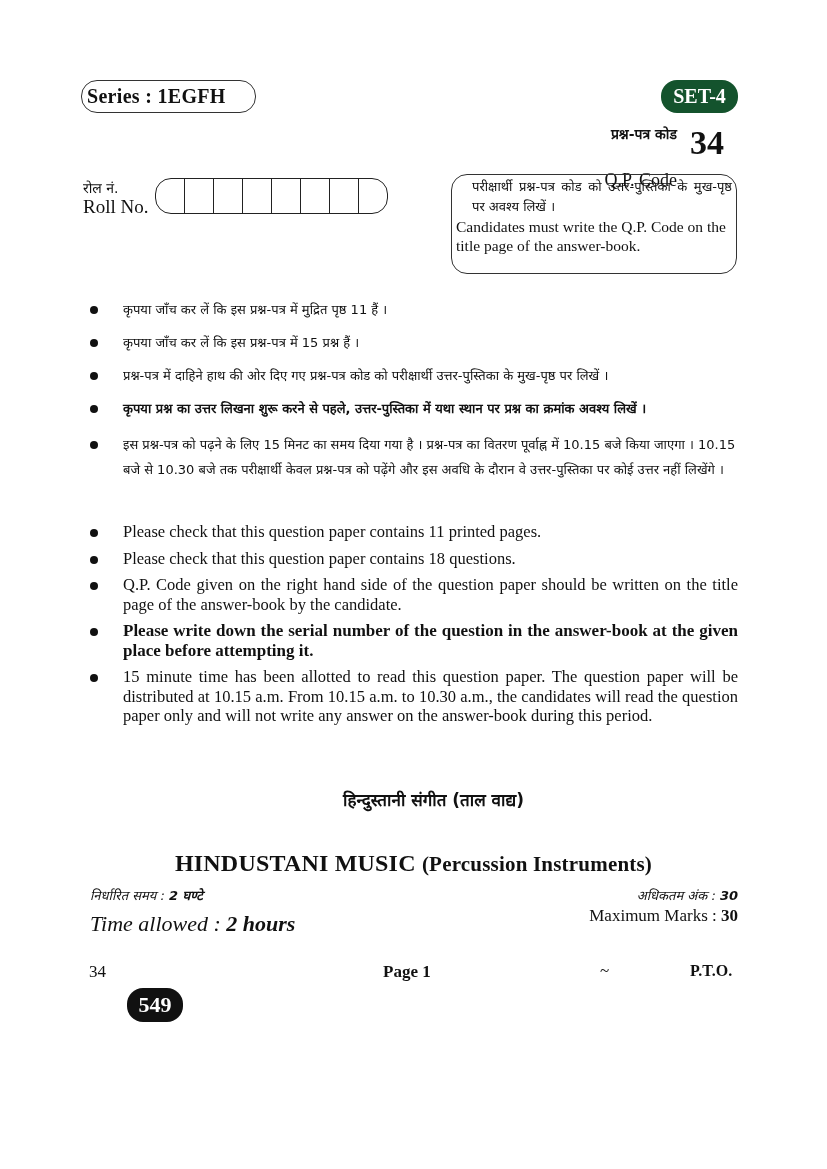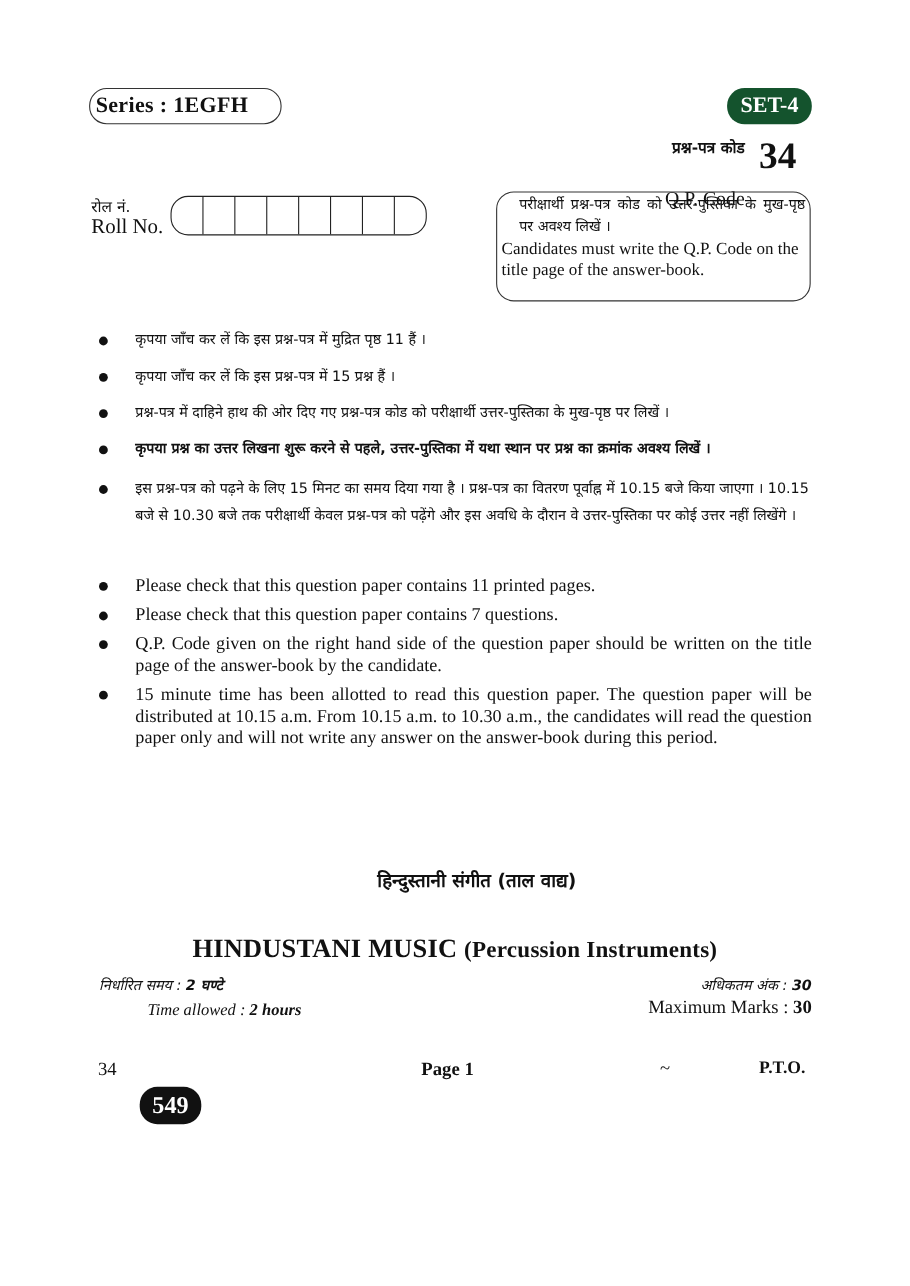--- a/index.html
+++ b/index.html
@@ -26,21 +26,21 @@
   .bullet { position: absolute; left: 4px; top: 6px; width: 8px; height: 8px; border-radius: 50%; background: #111; }
   .long .bullet { top: 9px; }
   .en-list { left: 86px; top: 522px; width: 652px; font-size: 16.5px; }
   .en-list li { position: relative; padding-left: 37px; margin-bottom: 7px; line-height: 19.5px; text-align: justify; }
   .en-list li.bold { font-weight: bold; font-size: 17px; }
   .en-list .bullet { top: 7px; }
   .title-hindi { left: 0; width: 827px; top: 788px; text-align: center; font-family: "DejaVu Sans", sans-serif; font-size: 17px; font-weight: bold; padding-left: 20px; }
   .title-en { left: 0; width: 827px; top: 826px; text-align: center; font-size: 24px; font-weight: bold; letter-spacing: 0.2px; margin-top: 24px; }
   .title-en .sub { font-size: 21px; }
   .time-hindi { left: 90px; top: 886px; font-family: "DejaVu Sans", sans-serif; font-style: italic; font-size: 13px; }
-  .time-en { left: 90px; top: 911px; font-style: italic; font-size: 15px; margin-left: 44px; }
+  .time-en { left: 90px; top: 911px; font-style: italic; font-size: 22px; }
   .marks-hindi { right: 89px; top: 886px; font-family: "DejaVu Sans", sans-serif; font-style: italic; font-size: 13px; text-align: right; }
   .marks-en { right: 89px; top: 906px; font-size: 17px; }
   .bold-num { font-weight: bold; }
   .footer-code { left: 89px; top: 962px; font-size: 17px; }
   .footer-box { left: 127px; top: 956px; width: 56px; height: 34px; background: #111; color: #fff; font-size: 22px; font-weight: bold; text-align: center; line-height: 34px; margin-top: 32px; }
   .footer-page { left: 383px; top: 962px; font-size: 17px; font-weight: bold; }
   .footer-tilde { left: 600px; top: 961px; font-size: 17px; }
   .footer-pto { left: 690px; top: 962px; font-size: 16px; font-weight: bold; }
 </style>
 </head>
@@ -74,22 +74,23 @@
 <ul class="abs hindi-list">
   <li><span class="bullet"></span><span>कृपया जाँच कर लें कि इस प्रश्न-पत्र में मुद्रित पृष्ठ 11 हैं ।</span></li>
   <li><span class="bullet"></span><span>कृपया जाँच कर लें कि इस प्रश्न-पत्र में 15 प्रश्न हैं ।</span></li>
   <li><span class="bullet"></span><span>प्रश्न-पत्र में दाहिने हाथ की ओर दिए गए प्रश्न-पत्र कोड को परीक्षार्थी उत्तर-पुस्तिका के मुख-पृष्ठ पर लिखें ।</span></li>
   <li class="bold"><span class="bullet"></span><span>कृपया प्रश्न का उत्तर लिखना शुरू करने से पहले, उत्तर-पुस्तिका में यथा स्थान पर प्रश्न का क्रमांक अवश्य लिखें ।</span></li>
   <li class="long"><span class="bullet"></span><span>इस प्रश्न-पत्र को पढ़ने के लिए 15 मिनट का समय दिया गया है । प्रश्न-पत्र का वितरण पूर्वाह्न में 10.15 बजे किया जाएगा । 10.15 बजे से 10.30 बजे तक परीक्षार्थी केवल प्रश्न-पत्र को पढ़ेंगे और इस अवधि के दौरान वे उत्तर-पुस्तिका पर कोई उत्तर नहीं लिखेंगे ।</span></li>
 </ul>
 
 <ul class="abs en-list">
   <li><span class="bullet"></span><span>Please check that this question paper contains 11 printed pages.</span></li>
-  <li><span class="bullet"></span><span>Please check that this question paper contains 7 questions.</span></li>
+  <li><span class="bullet"></span><span>Please check that this question paper contains 18 questions.</span></li>
   <li><span class="bullet"></span><span>Q.P. Code given on the right hand side of the question paper should be written on the title page of the answer-book by the candidate.</span></li>
+  <li class="bold"><span class="bullet"></span><span>Please write down the serial number of the question in the answer-book at the given place before attempting it.</span></li>
   <li><span class="bullet"></span><span>15 minute time has been allotted to read this question paper. The question paper will be distributed at 10.15 a.m. From 10.15 a.m. to 10.30 a.m., the candidates will read the question paper only and will not write any answer on the answer-book during this period.</span></li>
 </ul>
 
 <div class="abs title-hindi">हिन्दुस्तानी संगीत (ताल वाद्य)</div>
 <div class="abs title-en">
   <span>HINDUSTANI MUSIC</span>
   <span class="sub">(Percussion Instruments)</span>
 </div>
 
 <div class="abs time-hindi"><span>निर्धारित समय : </span><span class="bold-num">2 घण्टे</span></div>

